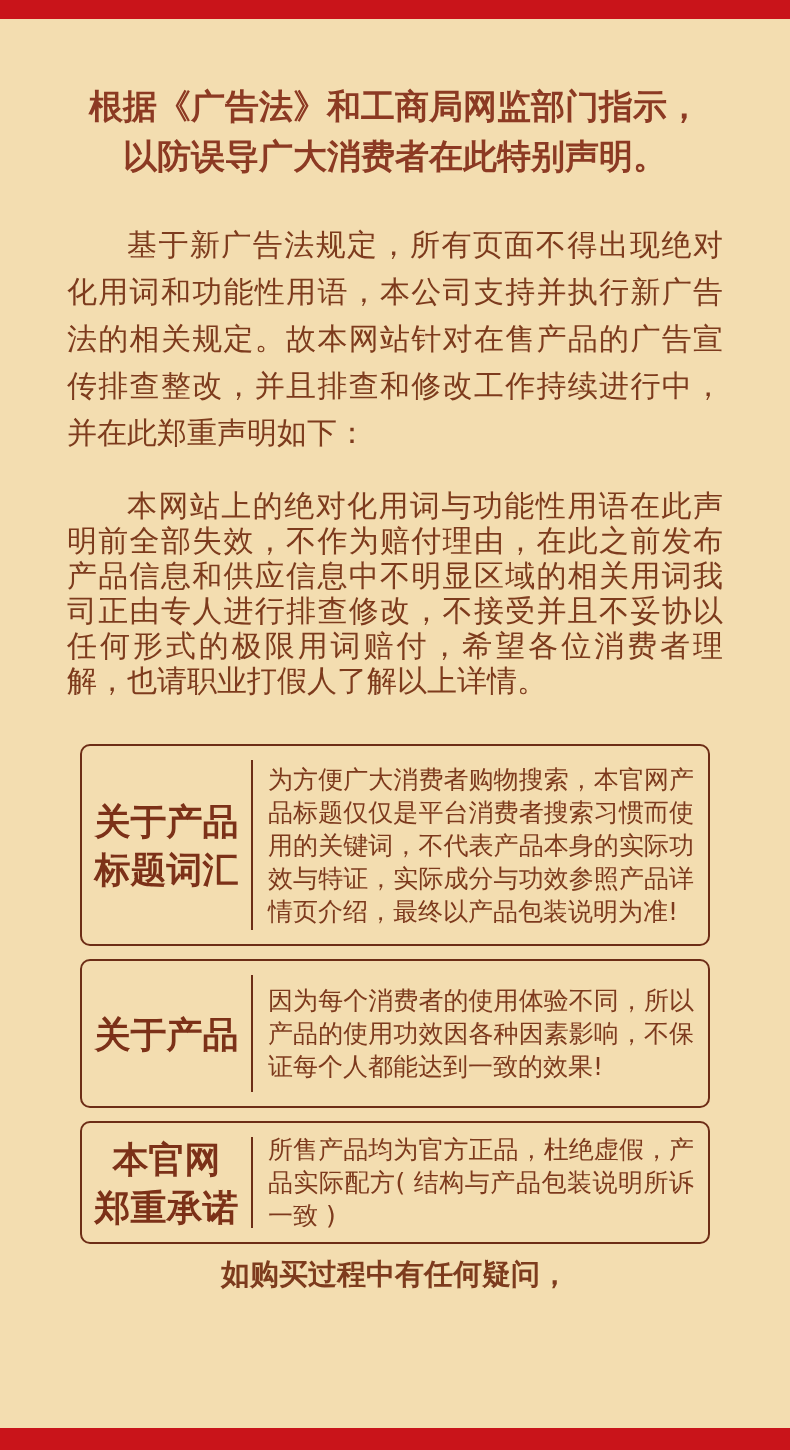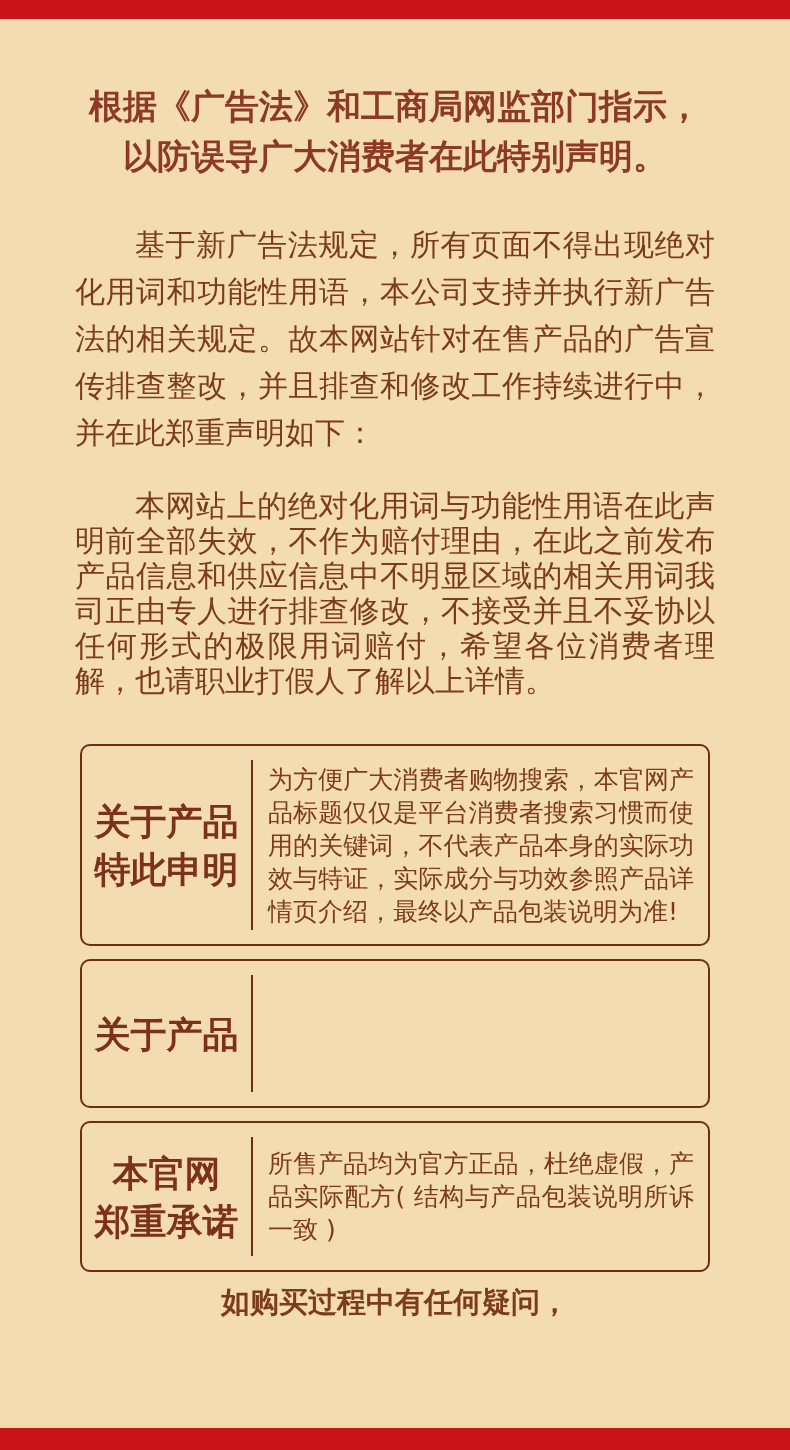--- a/index.html
+++ b/index.html
@@ -24,37 +24,37 @@
     line-height: 50px;
   }
 
   .paragraphs {
     padding: 0 59px;
     color: #7d3b1d;
     font-size: 30px;
     line-height: 47px;
     text-align: justify;
   }
-  .para { margin: 16px; text-indent: 2em; }
+  .para { margin: 8px; text-indent: 2em; }
   .para-1 { margin-top: 40px; }
   .para-2 { margin-top: 32px; line-height: 35px; }
 
   .boxes { margin-top: 46px; }
   .notice-box {
     box-sizing: border-box;
     width: 630px;
     margin: 0 auto 13px auto;
     border: 2px solid #6d2d16;
     border-radius: 10px;
     display: flex;
     align-items: stretch;
   }
   .box-1 { height: 202px; }
   .box-2 { height: 149px; }
-  .box-3 { height: 151px; }
+  .box-3 { height: 123px; }
 
   .box-label {
     flex: 0 0 169px;
     display: flex;
     flex-direction: column;
     justify-content: center;
     align-items: center;
     color: #7c3118;
     font-size: 36px;
     font-weight: bold;
@@ -102,33 +102,36 @@
   <div class="paragraphs">
     <p class="para para-1">基于新广告法规定，所有页面不得出现绝对化用词和功能性用语，本公司支持并执行新广告法的相关规定。故本网站针对在售产品的广告宣传排查整改，并且排查和修改工作持续进行中，并在此郑重声明如下：</p>
     <p class="para para-2">本网站上的绝对化用词与功能性用语在此声明前全部失效，不作为赔付理由，在此之前发布产品信息和供应信息中不明显区域的相关用词我司正由专人进行排查修改，不接受并且不妥协以任何形式的极限用词赔付，希望各位消费者理解，也请职业打假人了解以上详情。</p>
   </div>
 
   <div class="boxes">
 
     <div class="notice-box box-1">
       <div class="box-label">
         <div>关于产品</div>
-        <div>特此申明</div>
+        <div>标题词汇</div>
       </div>
       <div class="box-divider"></div>
       <div class="box-body">
         <span>为方便广大消费者购物搜索，本官网产品标题仅仅是平台消费者搜索习惯而使用的关键词，不代表产品本身的实际功效与特证，实际成分与功效参照产品详情页介绍，最终以产品包装说明为准!</span>
       </div>
     </div>
 
     <div class="notice-box box-2">
       <div class="box-label">
         <div>关于产品</div>
       </div>
       <div class="box-divider"></div>
+      <div class="box-body">
+        <span>因为每个消费者的使用体验不同，所以产品的使用功效因各种因素影响，不保证每个人都能达到一致的效果!</span>
+      </div>
     </div>
 
     <div class="notice-box box-3">
       <div class="box-label">
         <div>本官网</div>
         <div>郑重承诺</div>
       </div>
       <div class="box-divider"></div>
       <div class="box-body">
         <span>所售产品均为官方正品，杜绝虚假，产品实际配方( 结构与产品包装说明所诉一致 )</span>

